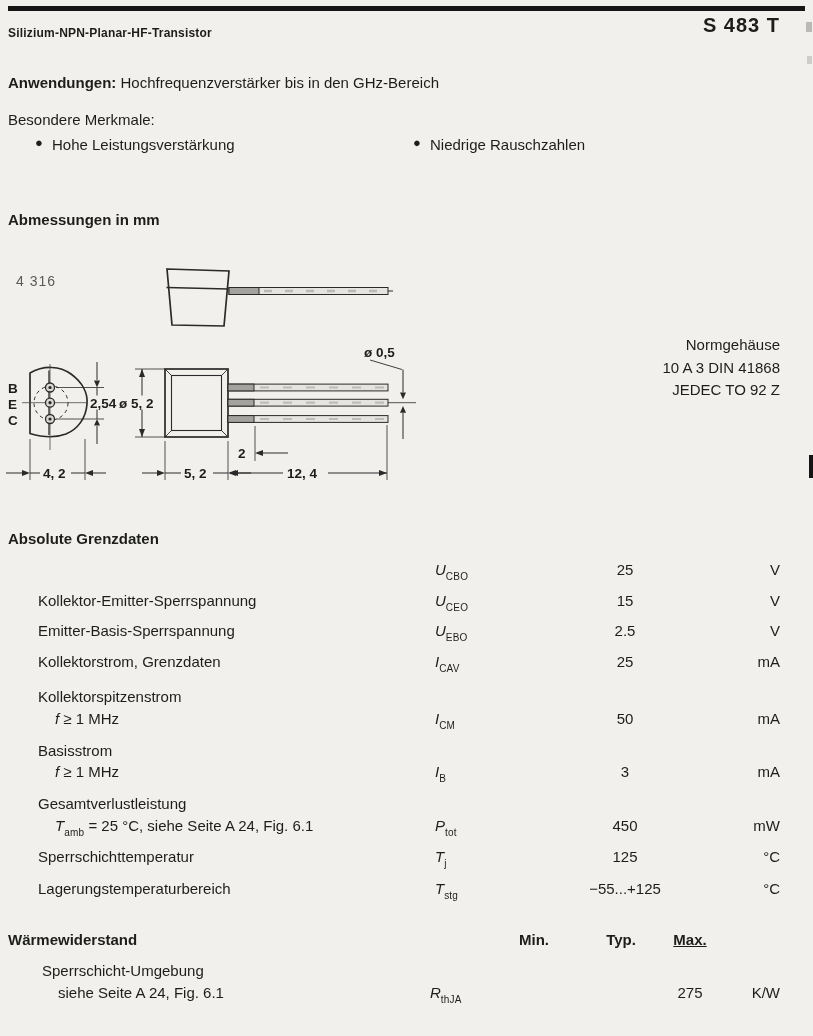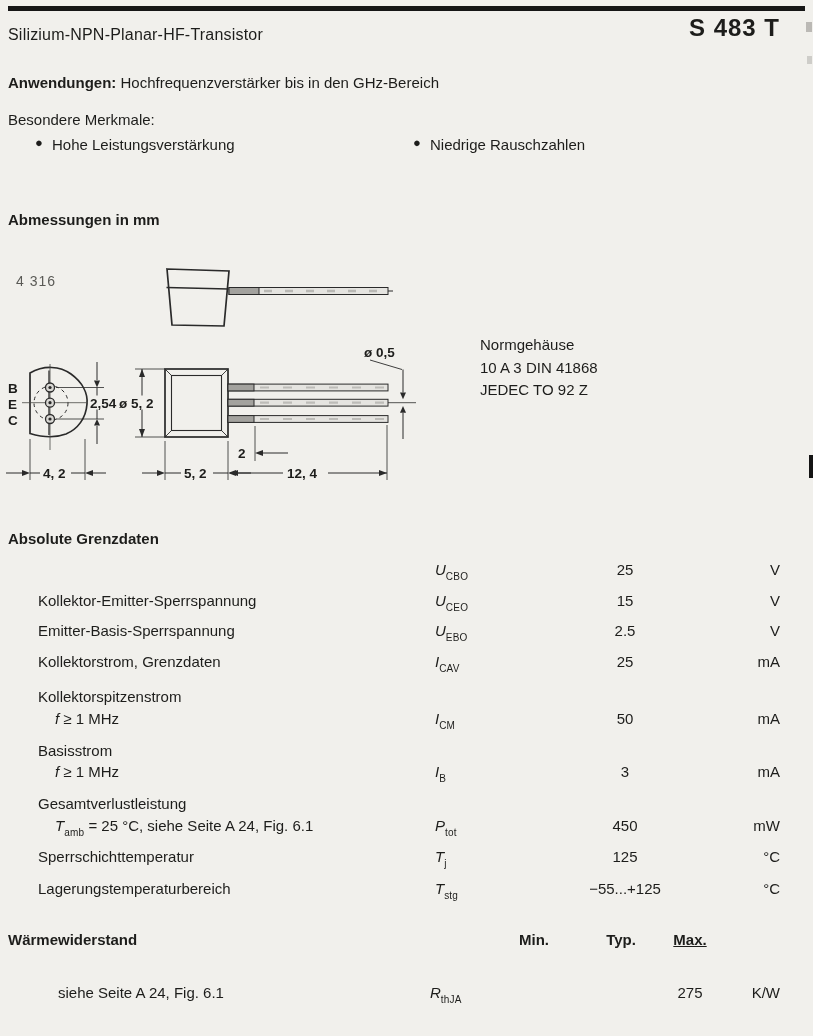--- a/index.html
+++ b/index.html
@@ -5,30 +5,30 @@
   html,body { margin:0; padding:0; background:#d8d7d3; }
   .page {
     position:relative; width:813px; height:1036px; margin:0 auto;
     background:#f1f0ec; color:#1d1d1b;
     font-family:"Liberation Sans","DejaVu Sans",sans-serif;
     overflow:hidden;
   }
   .abs { position:absolute; }
   .b { font-weight:bold; }
   .top-rule { left:8px; top:6px; width:797px; height:5px; background:#161616; }
-  .doc-title { left:8px; top:26px; font-size:16px; font-weight:normal; letter-spacing:.2px; }
-  .part-no { left:500px; top:14px; width:280px; text-align:right; font-size:24px; font-weight:bold; letter-spacing:1px; }
+  .doc-title { left:8px; top:26px; font-size:12px; font-weight:bold; letter-spacing:.2px; }
+  .part-no { left:500px; top:14px; width:280px; text-align:right; font-size:20px; font-weight:bold; letter-spacing:1px; }
   .line15 { font-size:15px; }
   .apps { left:8px; top:74px; }
   .merk { left:8px; top:111px; font-weight:normal; }
   .feat-txt { top:136px; }
   .bullet { top:135px; font-size:13px; }
   .sec-head { left:8px; font-size:15px; font-weight:bold; }
   .ref-no { left:16px; top:273px; font-size:14px; color:#5a5a56; letter-spacing:1px; }
-  .pkg-info { left:480px; top:334px; width:300px; text-align:left; font-size:15px; line-height:22.5px; }
+  .pkg-info { left:480px; top:334px; width:300px; text-align:right; font-size:15px; line-height:22.5px; }
   
   .tline { position:absolute; left:0; width:813px; height:19px; font-size:15px; }
   .c-label { position:absolute; left:38px; white-space:nowrap; }
   .c-ind { left:55px; }
   .c-sym { position:absolute; left:410px; white-space:nowrap;margin-left:25px; }
   .c-sym i, .cond i { font-style:italic; font-family:"Liberation Sans",sans-serif; }
   sub { font-size:10px; font-style:normal; position:relative; top:1px; letter-spacing:.2px; }
   .c-val { position:absolute; left:545px; width:160px; text-align:center; }
   .c-unit { position:absolute; left:670px; width:110px; text-align:right; }
   .col-min { position:absolute; left:494px; width:80px; text-align:center; font-weight:bold; }
@@ -257,20 +257,23 @@
     <span class="c-val">−55...+125</span>
     <span class="c-unit">°C</span>
   </div>
 
   <div class="tline" style="top:931px">
     <span class="abs sec-head" style="top:0">Wärmewiderstand</span>
     <span class="col-min">Min.</span>
     <span class="col-typ">Typ.</span>
     <span class="col-max">Max.</span>
   </div>
+  <div class="tline" style="top:962px">
+    <span class="c-label" style="left:42px">Sperrschicht-Umgebung</span>
+  </div>
   <div class="tline" style="top:984px">
     <span class="c-label" style="left:58px">siehe Seite A 24, Fig. 6.1</span>
     <span class="c-sym" style="left:405px"><i>R</i><sub>thJA</sub></span>
     <span class="c-max-val">275</span>
     <span class="c-unit">K/W</span>
   </div>
 
 </div>
 
 </body></html>

